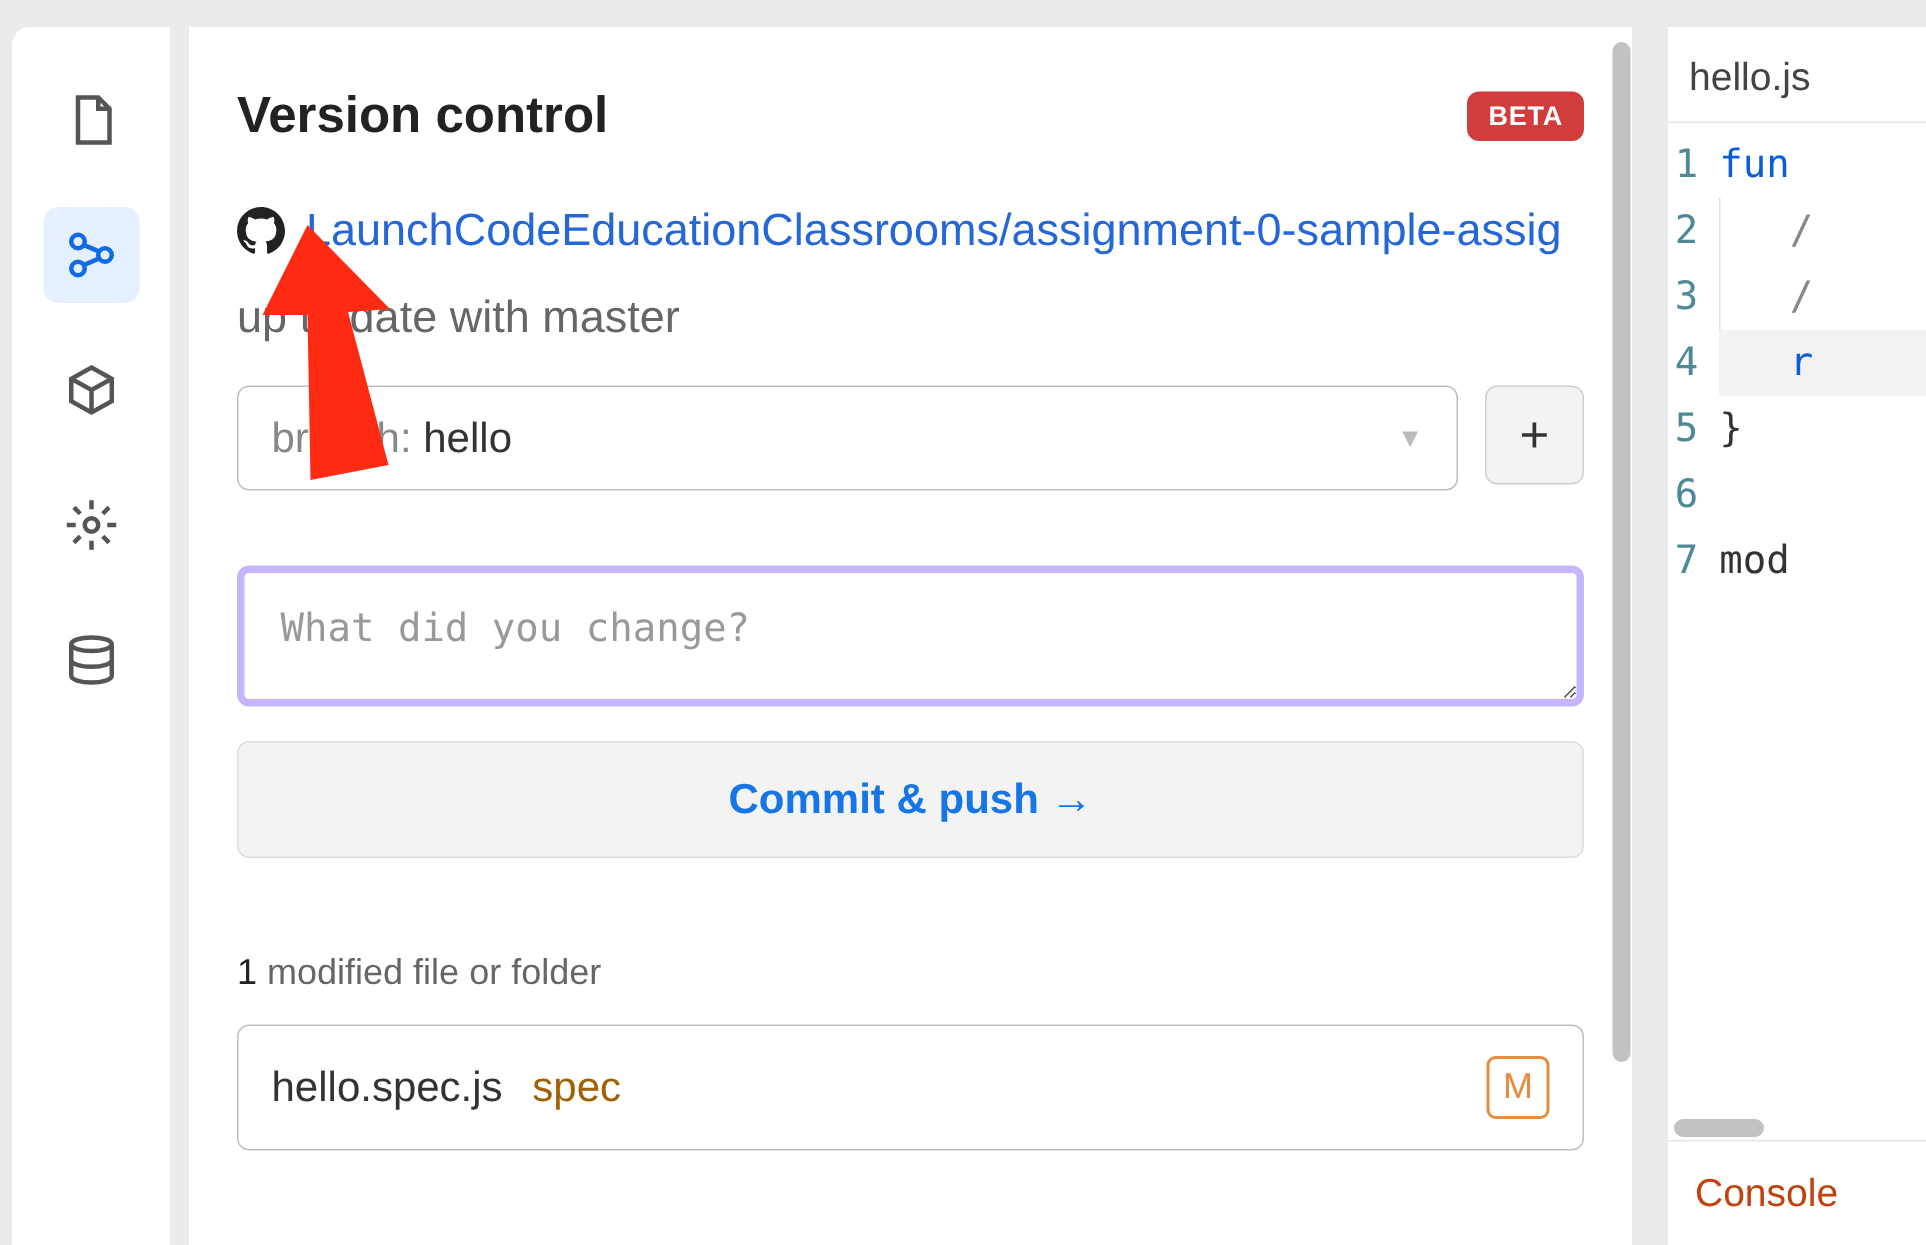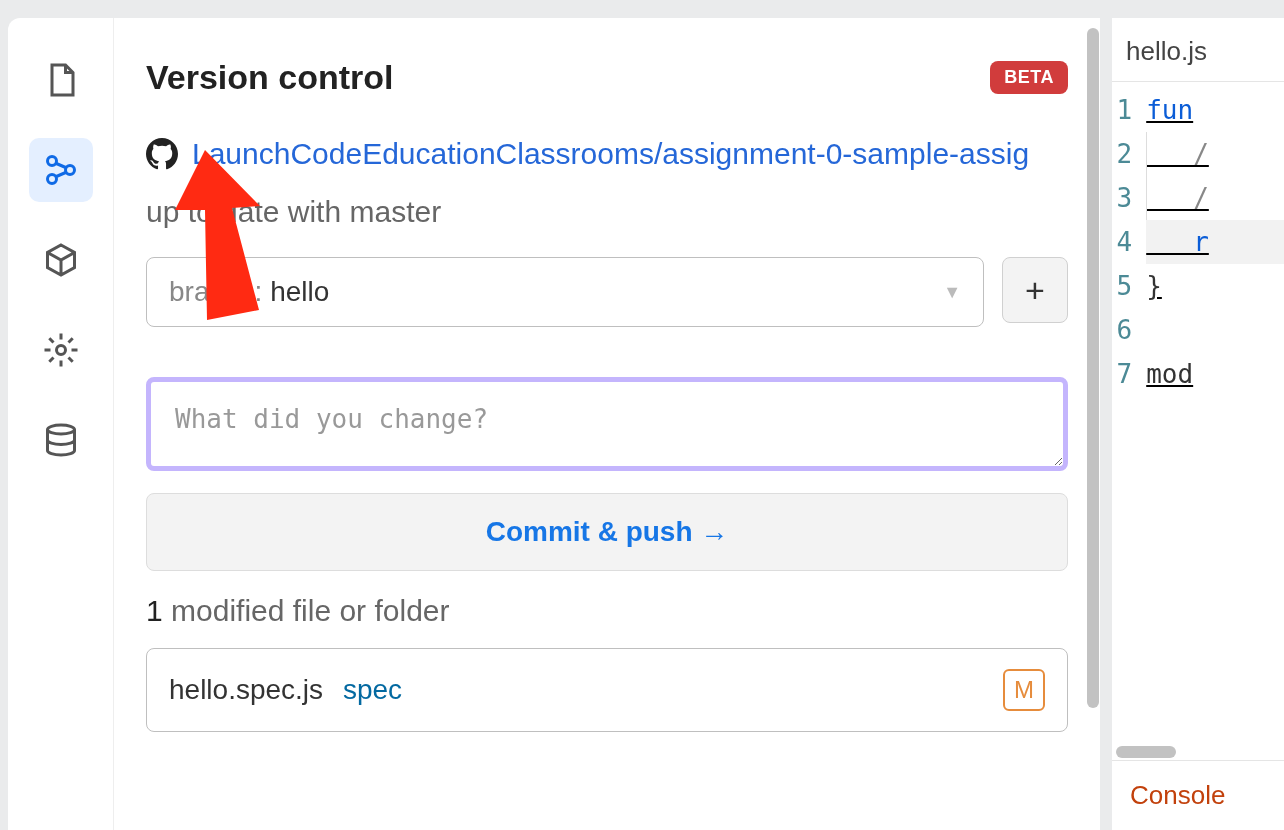--- a/index.html
+++ b/index.html
@@ -9,21 +9,21 @@
       width: 1284px;
       height: 830px;
       overflow: hidden;
       position: relative;
     }
 
     .app-container {
       display: flex;
       height: 830px;
       padding-top: 18px;
-      gap: 0;
+      gap: 12px;
     }
 
     
     .sidebar {
       width: 106px;
       background: #ffffff;
       border-radius: 12px 0 0 0;
       margin-left: 8px;
       padding-top: 30px;
       display: flex;
@@ -163,39 +163,40 @@
       padding: 22px 0;
       font-size: 28px;
       font-weight: 600;
       color: #1676e6;
       cursor: pointer;
       margin-bottom: 23px;
       text-align: center;
     }
 
     .modified-header {
-      font-size: 30px;
+      font-size: 24px;
       color: #666;
       margin-bottom: 20px;
+      margin-top: 40px;
     }
     .modified-header .count-num { color: #222; font-weight: 400; }
 
     .file-row {
       border: 1px solid #bfbfbf;
       border-radius: 8px;
       padding: 20px 22px;
       display: flex;
       align-items: center;
       justify-content: space-between;
       font-size: 28px;
       width: calc(100% - 20px);
       cursor: pointer;
     }
     .file-row .file-name { color: #333; }
-    .file-row .file-folder { color: #0369a1; margin-left: 12px; }
+    .file-row .file-folder { color: #a16207; margin-left: 12px; }
     .file-badge {
       width: 42px; height: 42px;
       border: 2px solid #e68c3c;
       color: #e68c3c;
       border-radius: 6px;
       display: flex;
       align-items: center;
       justify-content: center;
       font-size: 24px;
       font-weight: 500;
@@ -250,21 +251,20 @@
       font-family: "SFMono-Regular", Consolas, monospace;
       font-size: 26px;
       padding-right: 14px;
     }
     .gutter div { height: 44px; line-height: 44px; }
     .code {
       font-family: "SFMono-Regular", Consolas, monospace;
       font-size: 26px;
       white-space: pre;
       overflow: hidden;
-      text-decoration: underline;
     }
     .code-line { height: 44px; line-height: 44px; position: relative; }
     .code-line.highlight {
       background: #f2f2f2;
       margin-left: -100px;
       padding-left: 100px;
       width: 400px;
     }
     .indent-guide {
       position: absolute;

